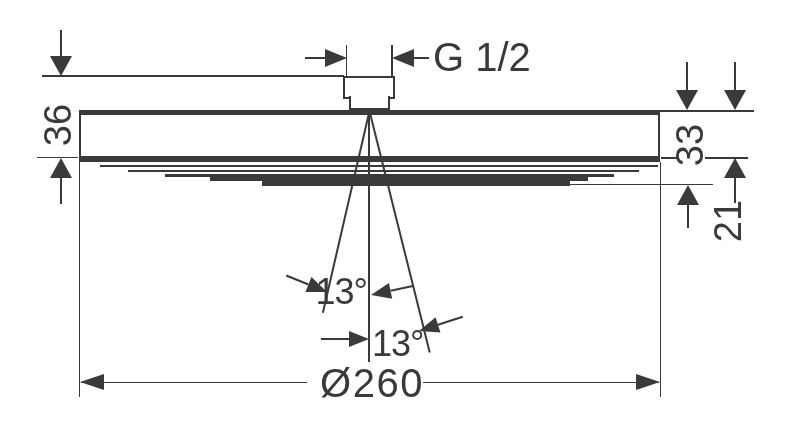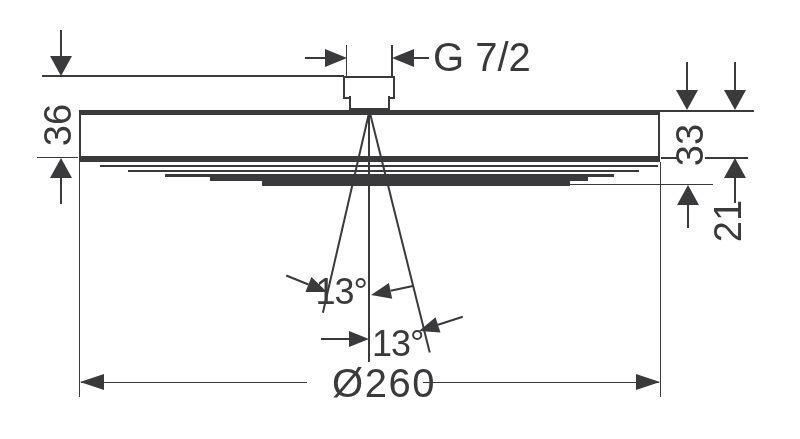--- a/index.html
+++ b/index.html
@@ -49,21 +49,21 @@
   <div class="ln" style="left:345.5px;top:45px;width:1.5px;height:31px;"></div>
   <div class="ln" style="left:391px;top:45px;width:1.5px;height:31px;"></div>
   <div class="aarrow" style="left:305px;top:49px;width:42px;">
     <div class="lead" style="width:20px;"></div>
     <div class="t-right"></div>
   </div>
   <div class="aarrow" style="left:392px;top:49px;width:37px;">
     <div class="t-left"></div>
     <div class="lead" style="width:15px;"></div>
   </div>
-  <div class="lbl" style="left:433px;top:37px;letter-spacing:0;">G 7/2</div>
+  <div class="lbl" style="left:433px;top:37px;letter-spacing:0;">G 1/2</div>
 
   <div class="block" style="left:343px;top:76px;width:52px;height:23px;"></div>
   <div class="collar" style="left:348.5px;top:96px;width:41px;height:14px;"></div>
 
   <div class="ln" style="left:79px;top:110px;width:581px;height:4.5px;"></div>
   <div class="ln" style="left:648px;top:110px;width:106px;height:1.5px;"></div>
   <div class="ln" style="left:78.5px;top:110px;width:2.5px;height:47px;"></div>
   <div class="ln" style="left:657.5px;top:110px;width:2.5px;height:52px;"></div>
   <div class="ln" style="left:79px;top:155.5px;width:581px;height:6px;"></div>
 
@@ -117,15 +117,15 @@
     <div class="t-left sm"></div>
     <div class="lead" style="width:26px;"></div>
   </div>
 
   <div class="ln" style="left:78.5px;top:157px;width:1.5px;height:240px;"></div>
   <div class="ln" style="left:659.5px;top:162px;width:1.5px;height:235px;"></div>
   <div class="ln" style="left:81px;top:381.6px;width:226px;height:1.6px;"></div>
   <div class="ln" style="left:423px;top:381.6px;width:236px;height:1.6px;"></div>
   <div class="t-left lg" style="left:79.5px;top:374px;"></div>
   <div class="t-right lg" style="left:635.5px;top:374px;"></div>
-  <div class="lbl ctr" style="left:384px;top:382.5px;">Ø260</div>
+  <div class="lbl ctr" style="left:372px;top:382.5px;">Ø260</div>
 
 </div>
 
 </body></html>

